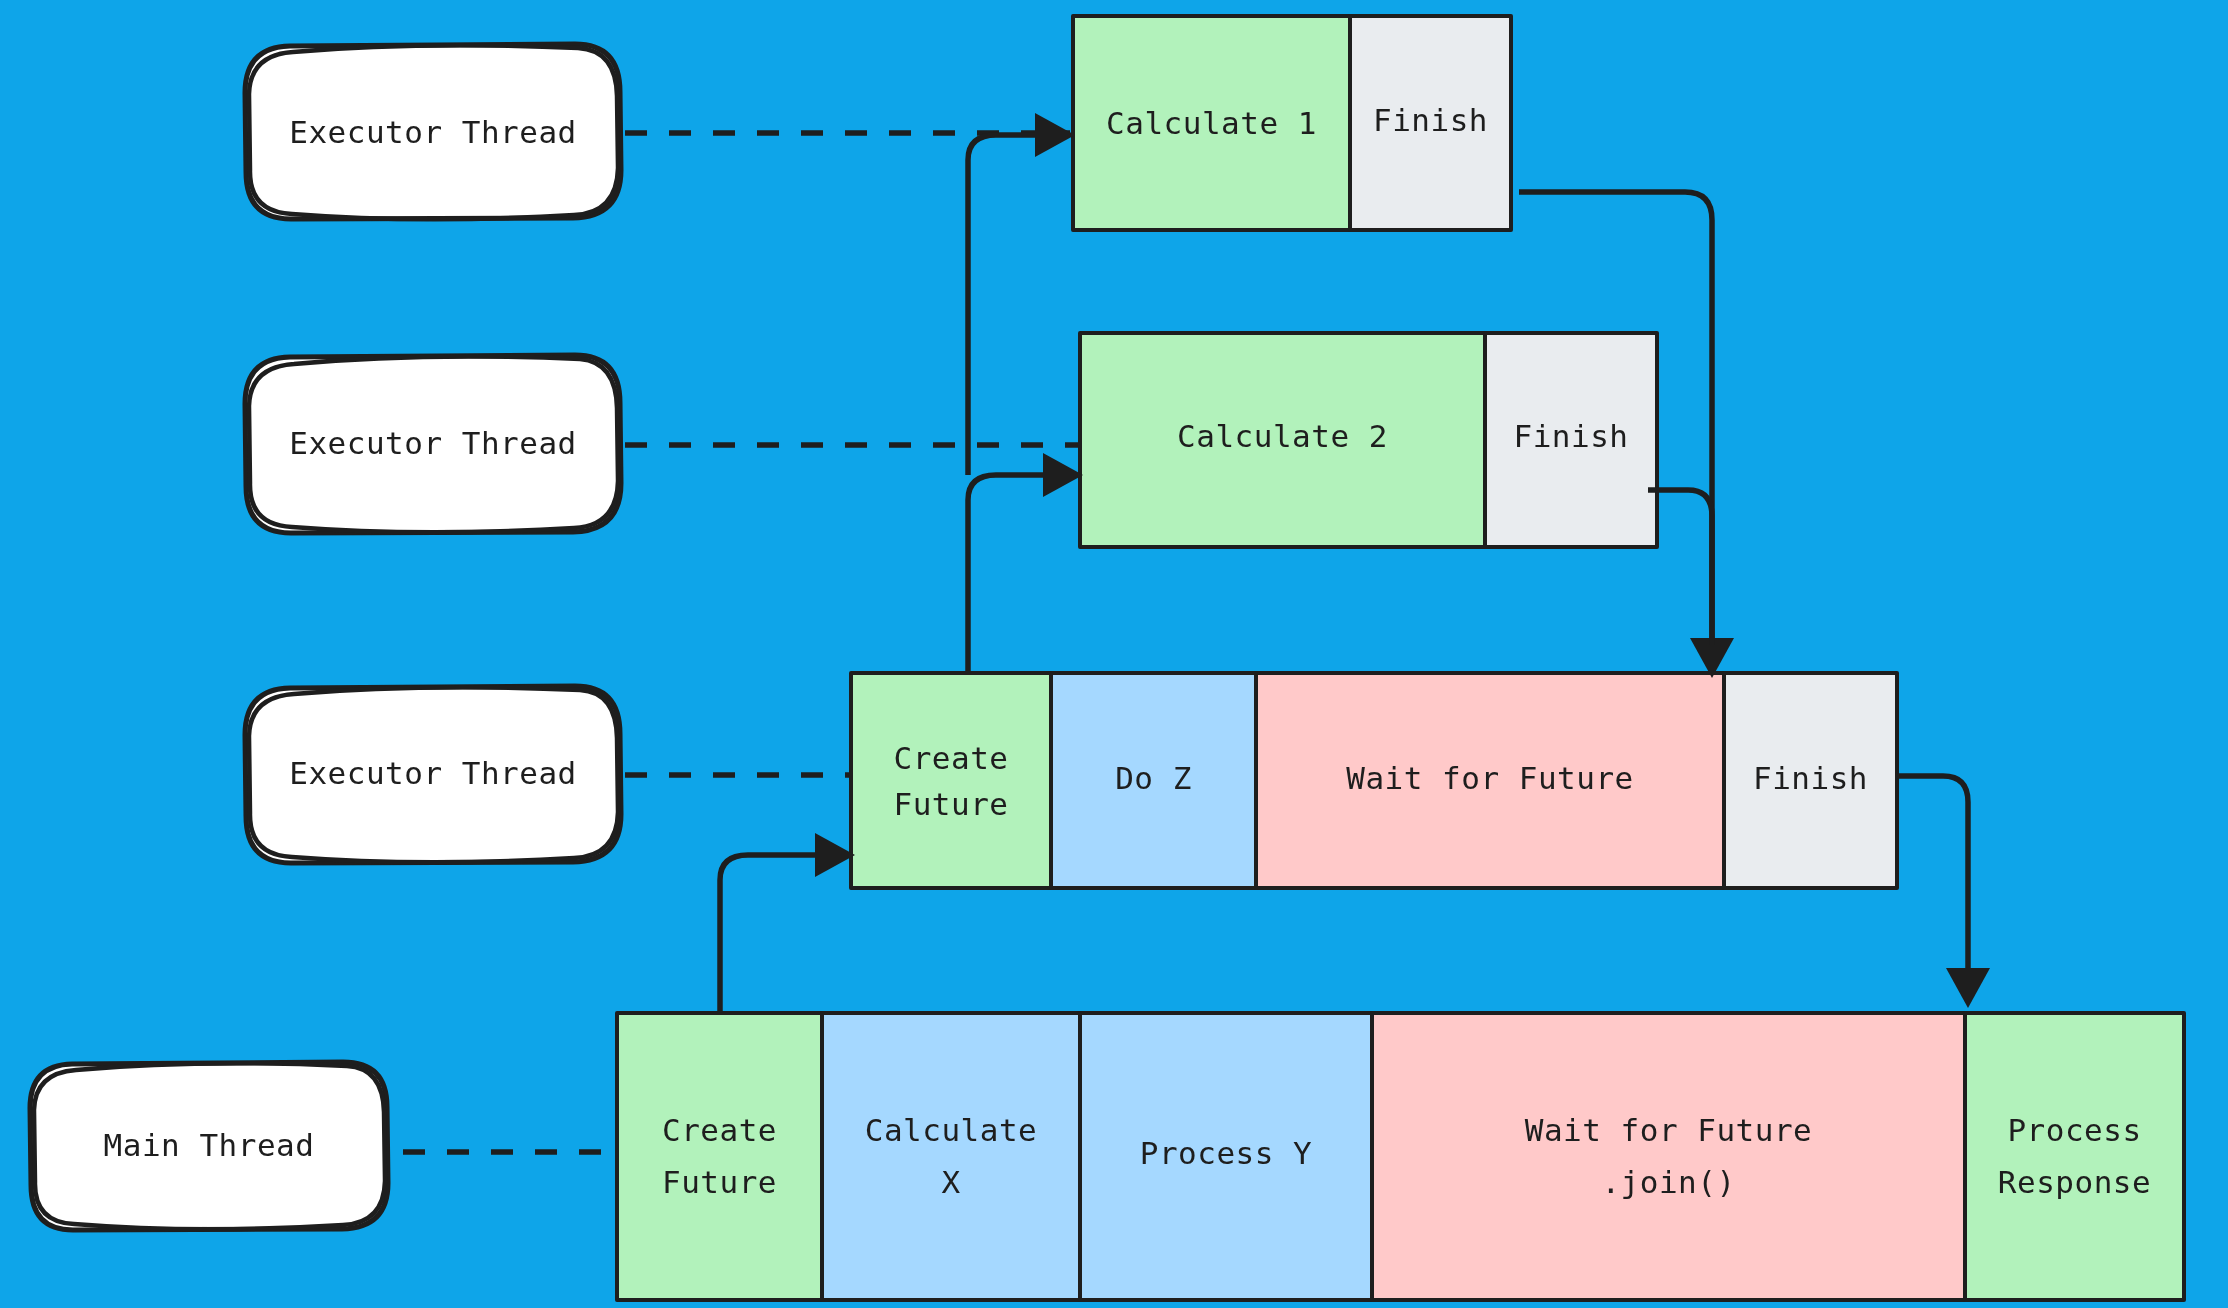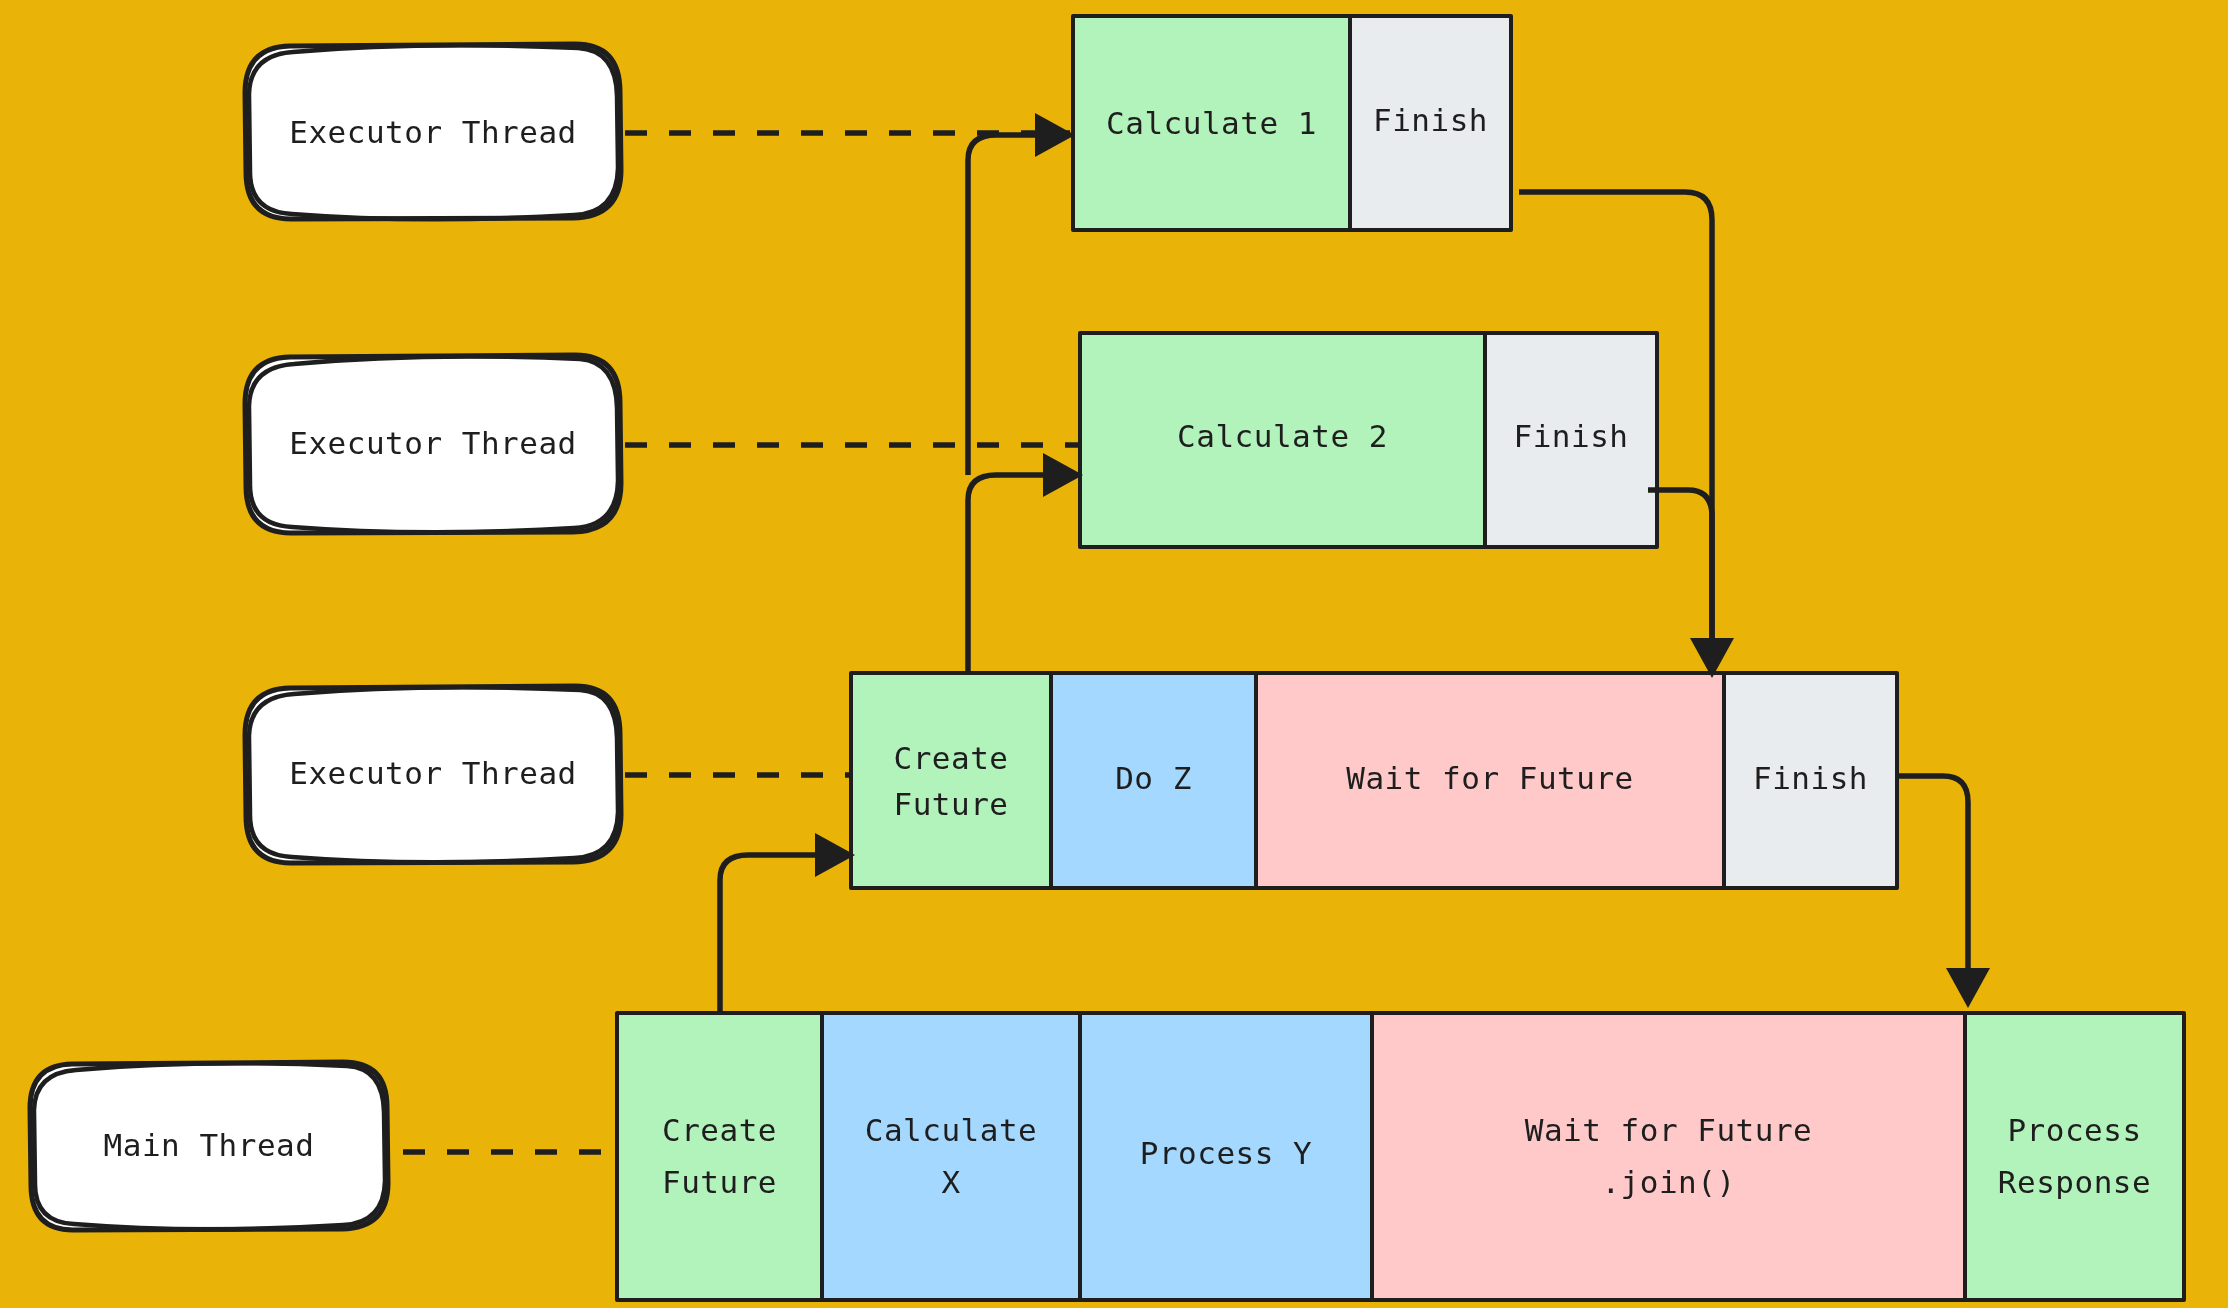--- a/index.html
+++ b/index.html
@@ -10,21 +10,21 @@
   body {
     width: 2228px;
     height: 1308px;
     overflow: hidden;
     font-family: "DejaVu Sans Mono", "Liberation Mono", monospace;
   }
   #canvas {
     position: relative;
     width: 2228px;
     height: 1308px;
-    background: #eab308;
+    background: #0ea5e9;
   }
   svg#diagram {
     position: absolute;
     top: 0; left: 0;
     width: 2228px;
     height: 1308px;
   }
   .lane-label-text {
     font-family: "DejaVu Sans Mono", "Liberation Mono", monospace;
     font-size: 31px;

